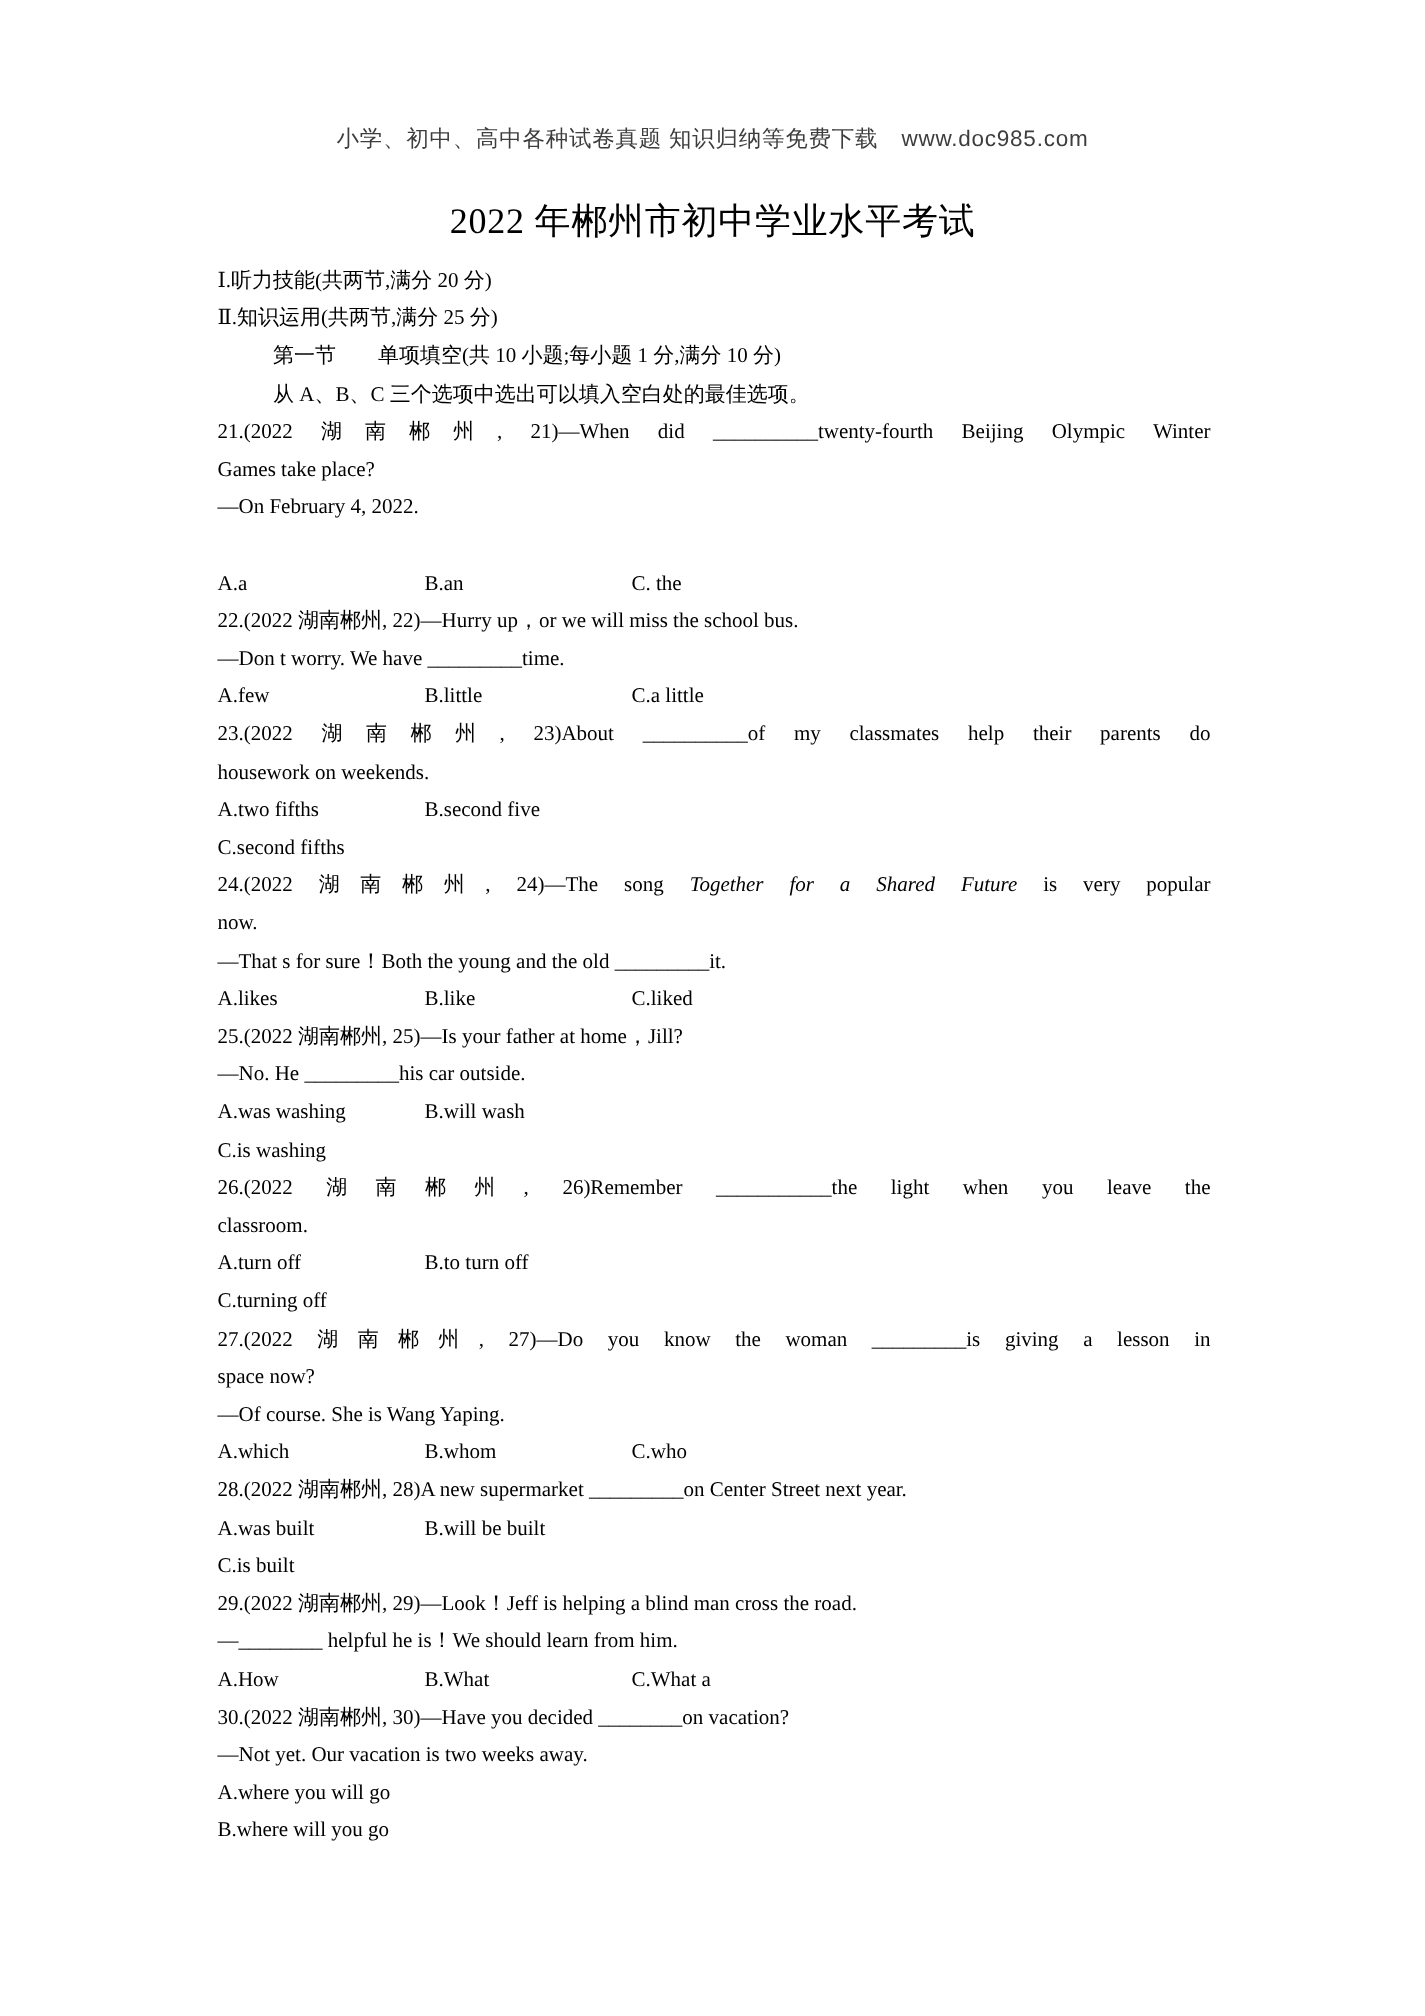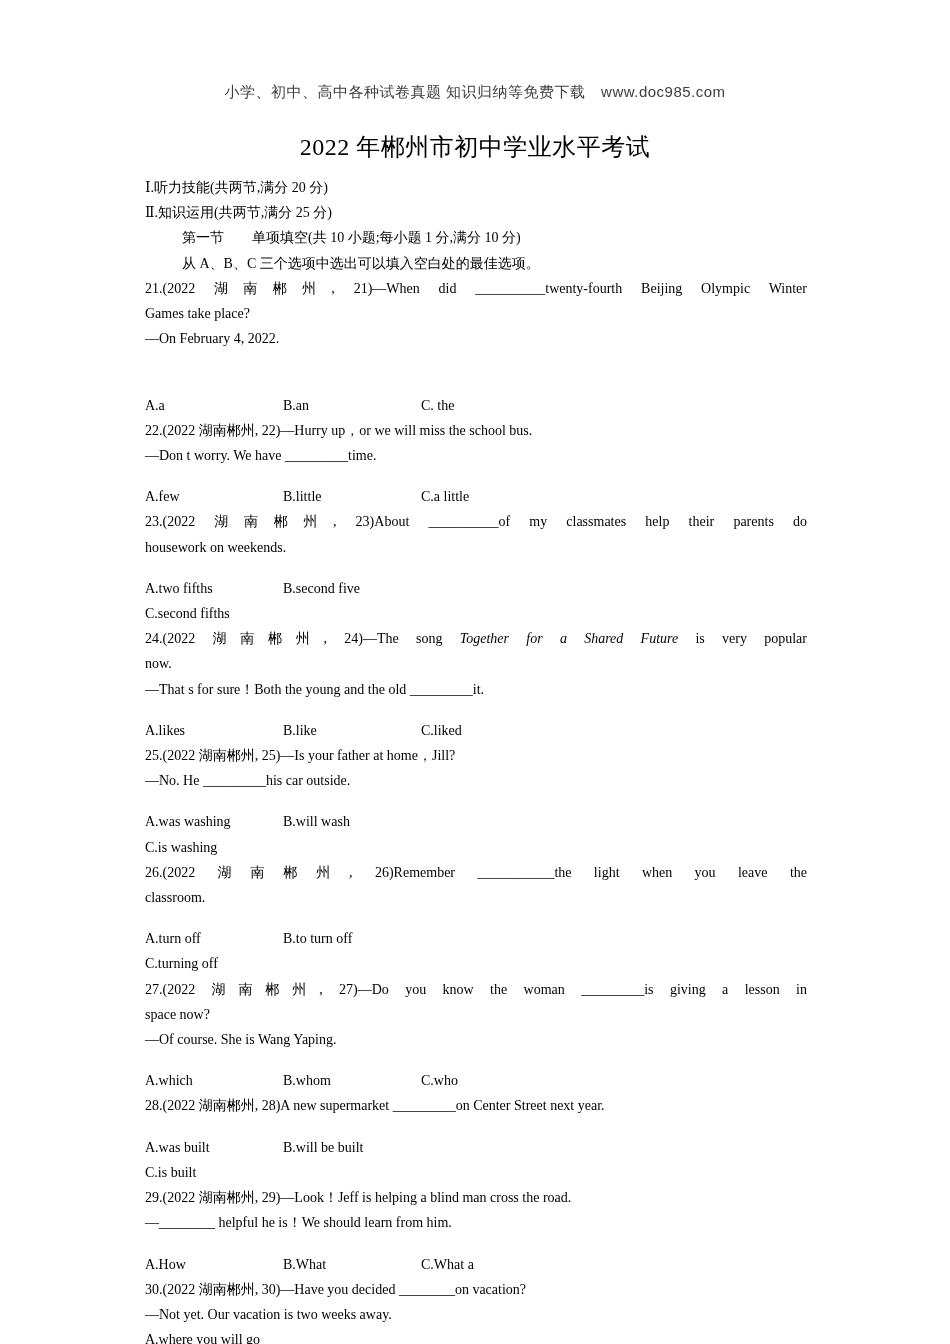--- a/index.html
+++ b/index.html
@@ -63,21 +63,20 @@
   .line.spacer {
     height: 25.2px;
   }
   .opt {
     display: inline-block;
   }
   .opt.cell {
     min-width: 138px;
     padding-right: 10px;
     box-sizing: border-box;
-    margin-top: 16px;
   }
   i { font-style: italic; }
 </style>
 </head>
 <body>
 
 <div class="page">
   <div class="watermark-header">小学、初中、高中各种试卷真题 知识归纳等免费下载　www.doc985.com</div>
   <h1 class="exam-title">2022 年郴州市初中学业水平考试</h1>
   <div class="exam-body"><div class="line">Ⅰ.听力技能(共两节,满分 20 分)</div><div class="line">Ⅱ.知识运用(共两节,满分 25 分)</div><div class="line indent">第一节　　单项填空(共 10 小题;每小题 1 分,满分 10 分)</div><div class="line indent">从 A、B、C 三个选项中选出可以填入空白处的最佳选项。</div><div class="line justify">21.(2022 湖南郴州, 21)—When did __________twenty-fourth Beijing Olympic Winter</div><div class="line">Games take place?</div><div class="line">—On February 4, 2022.</div><div class="line spacer">&nbsp;</div><div class="line"><span class="opt cell">A.a</span><span class="opt cell">B.an</span><span class="opt">C. the</span></div><div class="line">22.(2022 湖南郴州, 22)—Hurry up，or we will miss the school bus.</div><div class="line">—Don t worry. We have _________time.</div><div class="line"><span class="opt cell">A.few</span><span class="opt cell">B.little</span><span class="opt">C.a little</span></div><div class="line justify">23.(2022 湖南郴州, 23)About __________of my classmates help their parents do</div><div class="line">housework on weekends.</div><div class="line"><span class="opt cell">A.two fifths</span><span class="opt">B.second five</span></div><div class="line"><span class="opt">C.second fifths</span></div><div class="line justify"><span>24.(2022 湖南郴州, 24)—The song </span><i>Together for a Shared Future</i><span> is very popular</span></div><div class="line">now.</div><div class="line">—That s for sure！Both the young and the old _________it.</div><div class="line"><span class="opt cell">A.likes</span><span class="opt cell">B.like</span><span class="opt">C.liked</span></div><div class="line">25.(2022 湖南郴州, 25)—Is your father at home，Jill?</div><div class="line">—No. He _________his car outside.</div><div class="line"><span class="opt cell">A.was washing</span><span class="opt">B.will wash</span></div><div class="line"><span class="opt">C.is washing</span></div><div class="line justify">26.(2022 湖南郴州, 26)Remember ___________the light when you leave the</div><div class="line">classroom.</div><div class="line"><span class="opt cell">A.turn off</span><span class="opt">B.to turn off</span></div><div class="line"><span class="opt">C.turning off</span></div><div class="line justify">27.(2022 湖南郴州, 27)—Do you know the woman _________is giving a lesson in</div><div class="line">space now?</div><div class="line">—Of course. She is Wang Yaping.</div><div class="line"><span class="opt cell">A.which</span><span class="opt cell">B.whom</span><span class="opt">C.who</span></div><div class="line">28.(2022 湖南郴州, 28)A new supermarket _________on Center Street next year.</div><div class="line"><span class="opt cell">A.was built</span><span class="opt">B.will be built</span></div><div class="line"><span class="opt">C.is built</span></div><div class="line">29.(2022 湖南郴州, 29)—Look！Jeff is helping a blind man cross the road.</div><div class="line">—________ helpful he is！We should learn from him.</div><div class="line"><span class="opt cell">A.How</span><span class="opt cell">B.What</span><span class="opt">C.What a</span></div><div class="line">30.(2022 湖南郴州, 30)—Have you decided ________on vacation?</div><div class="line">—Not yet. Our vacation is two weeks away.</div><div class="line"><span class="opt">A.where you will go</span></div><div class="line"><span class="opt">B.where will you go</span></div></div>

